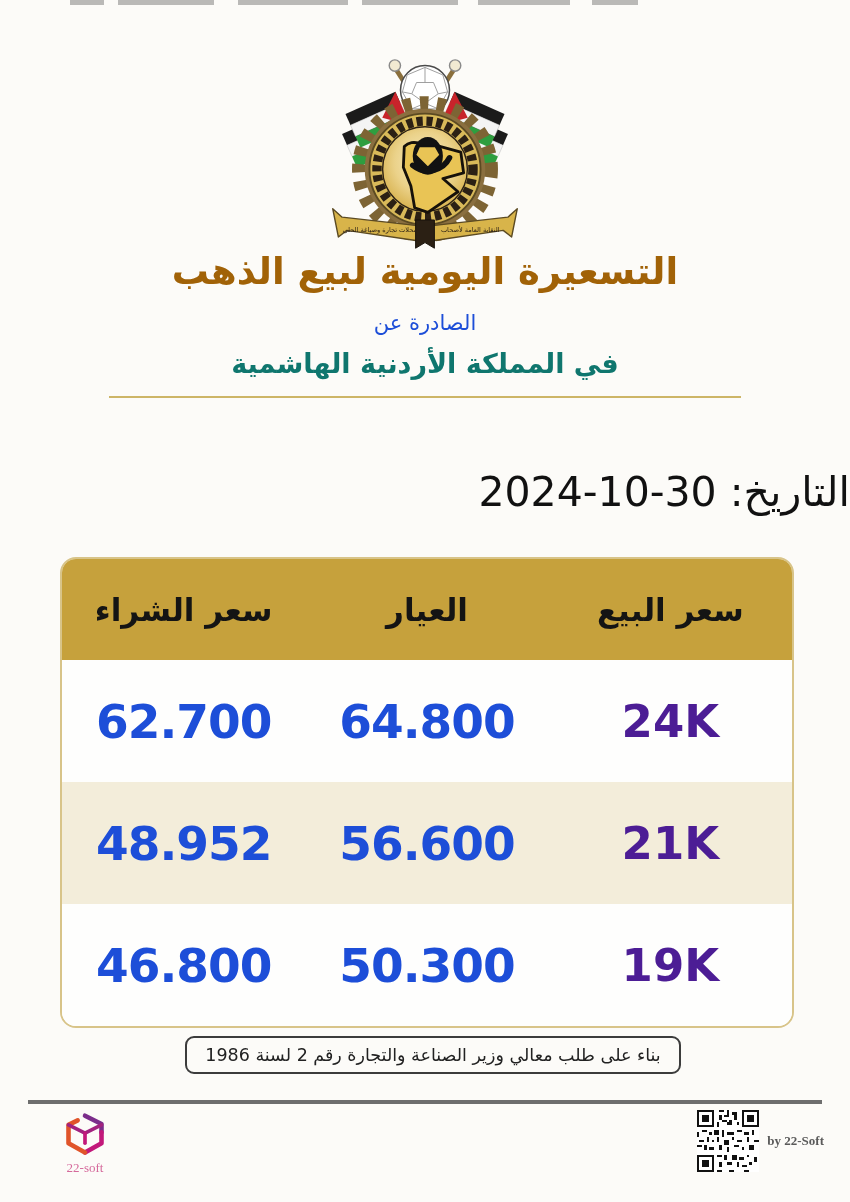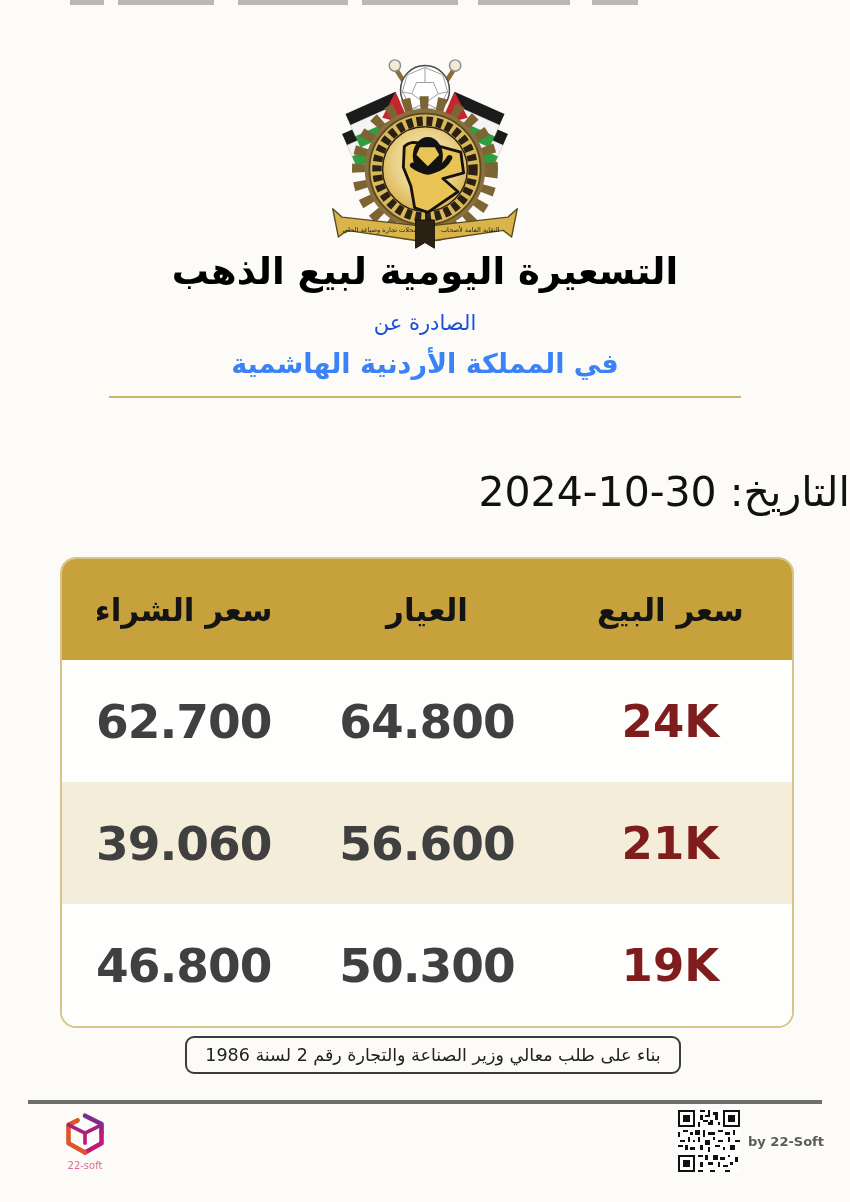--- a/index.html
+++ b/index.html
@@ -10,54 +10,54 @@
     overflow:hidden;
     font-family:"DejaVu Sans",sans-serif;
     color:#1d1d1d;
   }
   
   .remnant{position:absolute;top:0;height:5px;background:#3f3f3f;opacity:.35;}
 
   .logo-wrap{position:absolute;top:26px;left:0;width:100%;text-align:center;}
 
   .title-block{position:absolute;top:248px;left:0;width:100%;text-align:center;direction:rtl;}
-  .main-title{font-size:37px;font-weight:bold;color:#000000;line-height:48px;}
+  .main-title{font-size:37px;font-weight:bold;color:#a16207;line-height:48px;}
   .issued{font-size:21px;color:#1d4ed8;line-height:30px;margin-top:12px;}
   .syndicate{font-size:21px;color:#2f2f2f;line-height:31px;}
-  .country{font-size:27px;font-weight:600;color:#3b82f6;line-height:40px;margin-top:6px;}
+  .country{font-size:27px;font-weight:600;color:#0f766e;line-height:40px;margin-top:6px;}
   .underline{width:632px;height:2px;background:#CDB567;margin:12px auto 0 auto;}
 
   .date-line{position:absolute;top:468px;left:0;width:100%;text-align:right;direction:rtl;
     font-size:41px;font-weight:normal;color:#111;}
 
   .price-table{
     position:absolute;top:557px;left:60px;width:730px;
     border:2px solid #D8C489;border-radius:16px;overflow:hidden;
     direction:rtl;background:#fff;
   }
   .t-row{display:grid;grid-template-columns:1fr 1fr 1fr;align-items:center;}
   .t-head{background:#C6A13C;height:101px;}
   .t-head .cell{font-size:31px;font-weight:bold;color:#141414;}
   .t-data{height:122px;background:#FEFEFD;}
   .t-data.alt{background:#F3EDDA;}
   .cell{text-align:center;}
-  .num{font-size:47px;font-weight:bold;color:#404040;letter-spacing:-1px;}
-  .karat{font-size:45px;font-weight:bold;color:#7f1d1d;}
+  .num{font-size:47px;font-weight:bold;color:#1d4ed8;letter-spacing:-1px;}
+  .karat{font-size:45px;font-weight:bold;color:#4c1d95;}
 
   .note-wrap{position:absolute;top:1036px;left:0;width:100%;text-align:center;padding-left:8px;}
   .note-box{
     display:inline-block;direction:rtl;
     border:2px solid #3c3c3c;border-radius:9px;
     padding:7px 18px;font-size:17.5px;color:#222;background:#FCFBF8;
   }
 
   .footer-rule{position:absolute;top:1100px;left:28px;width:794px;height:4px;background:#6E6E6E;}
   .footer-left{position:absolute;top:1112px;left:50px;width:70px;text-align:center;}
-  .footer-left .caption{font-size:10px;color:#D5699B;margin-top:-2px;}
-  .footer-right{position:absolute;top:1110px;right:26px;display:flex;align-items:center;gap:8px;}
+  .footer-left .caption{font-size:13px;color:#D5699B;margin-top:-2px;font-family:Liberation Serif, serif;}
+  .footer-right{position:absolute;top:1110px;right:26px;display:flex;align-items:center;gap:8px;font-family:Liberation Serif, serif;}
   .credit{font-size:13px;color:#5a5a5a;font-weight:600;}
 </style>
 </head>
 <body>
 
 <div class="page">
 
   <div class="remnant" style="left:70px;width:34px;"></div>
   <div class="remnant" style="left:118px;width:96px;"></div>
   <div class="remnant" style="left:238px;width:110px;"></div>
@@ -175,21 +175,21 @@
 
     <div class="t-row t-data">
       <div class="cell karat">24K</div>
       <div class="cell num">64.800</div>
       <div class="cell num">62.700</div>
     </div>
 
     <div class="t-row t-data alt">
       <div class="cell karat">21K</div>
       <div class="cell num">56.600</div>
-      <div class="cell num">39.060</div>
+      <div class="cell num">48.952</div>
     </div>
 
     <div class="t-row t-data">
       <div class="cell karat">19K</div>
       <div class="cell num">50.300</div>
       <div class="cell num">46.800</div>
     </div>
   </div>
 
   <div class="note-wrap">

